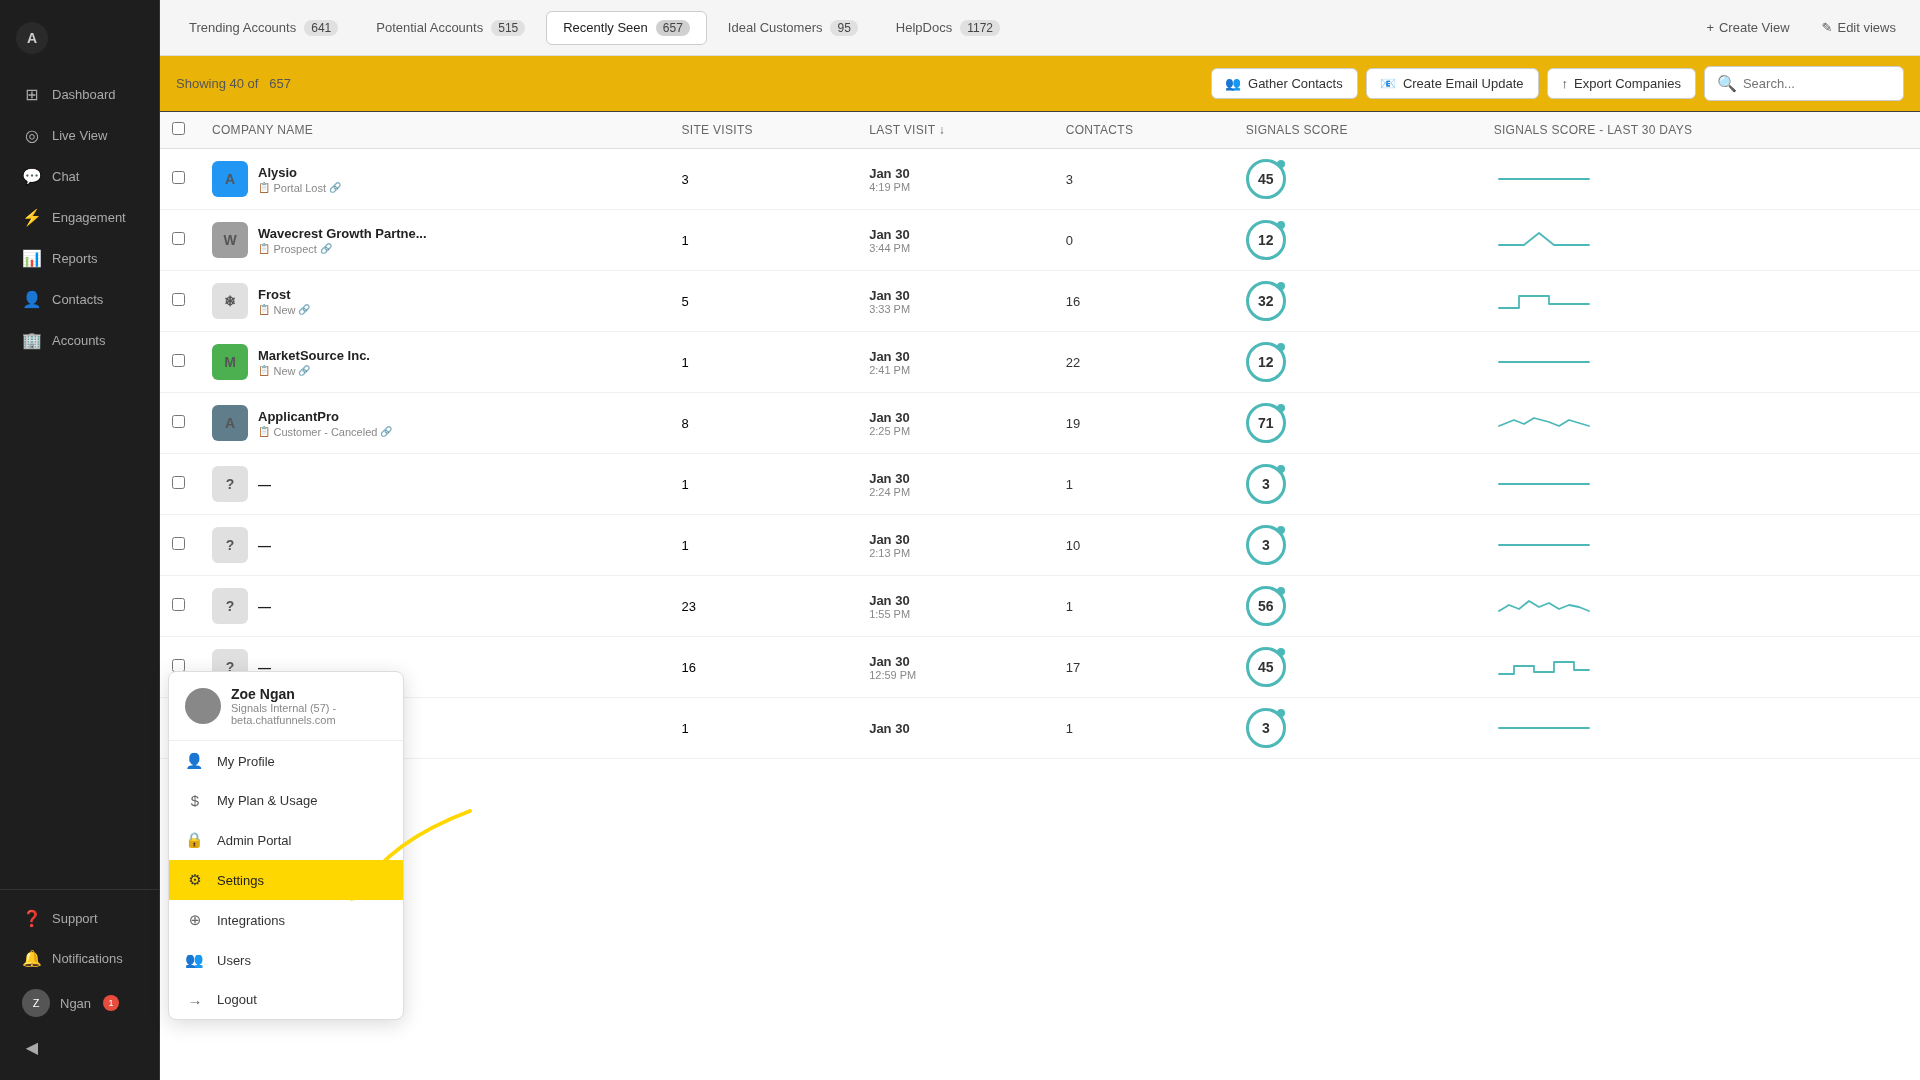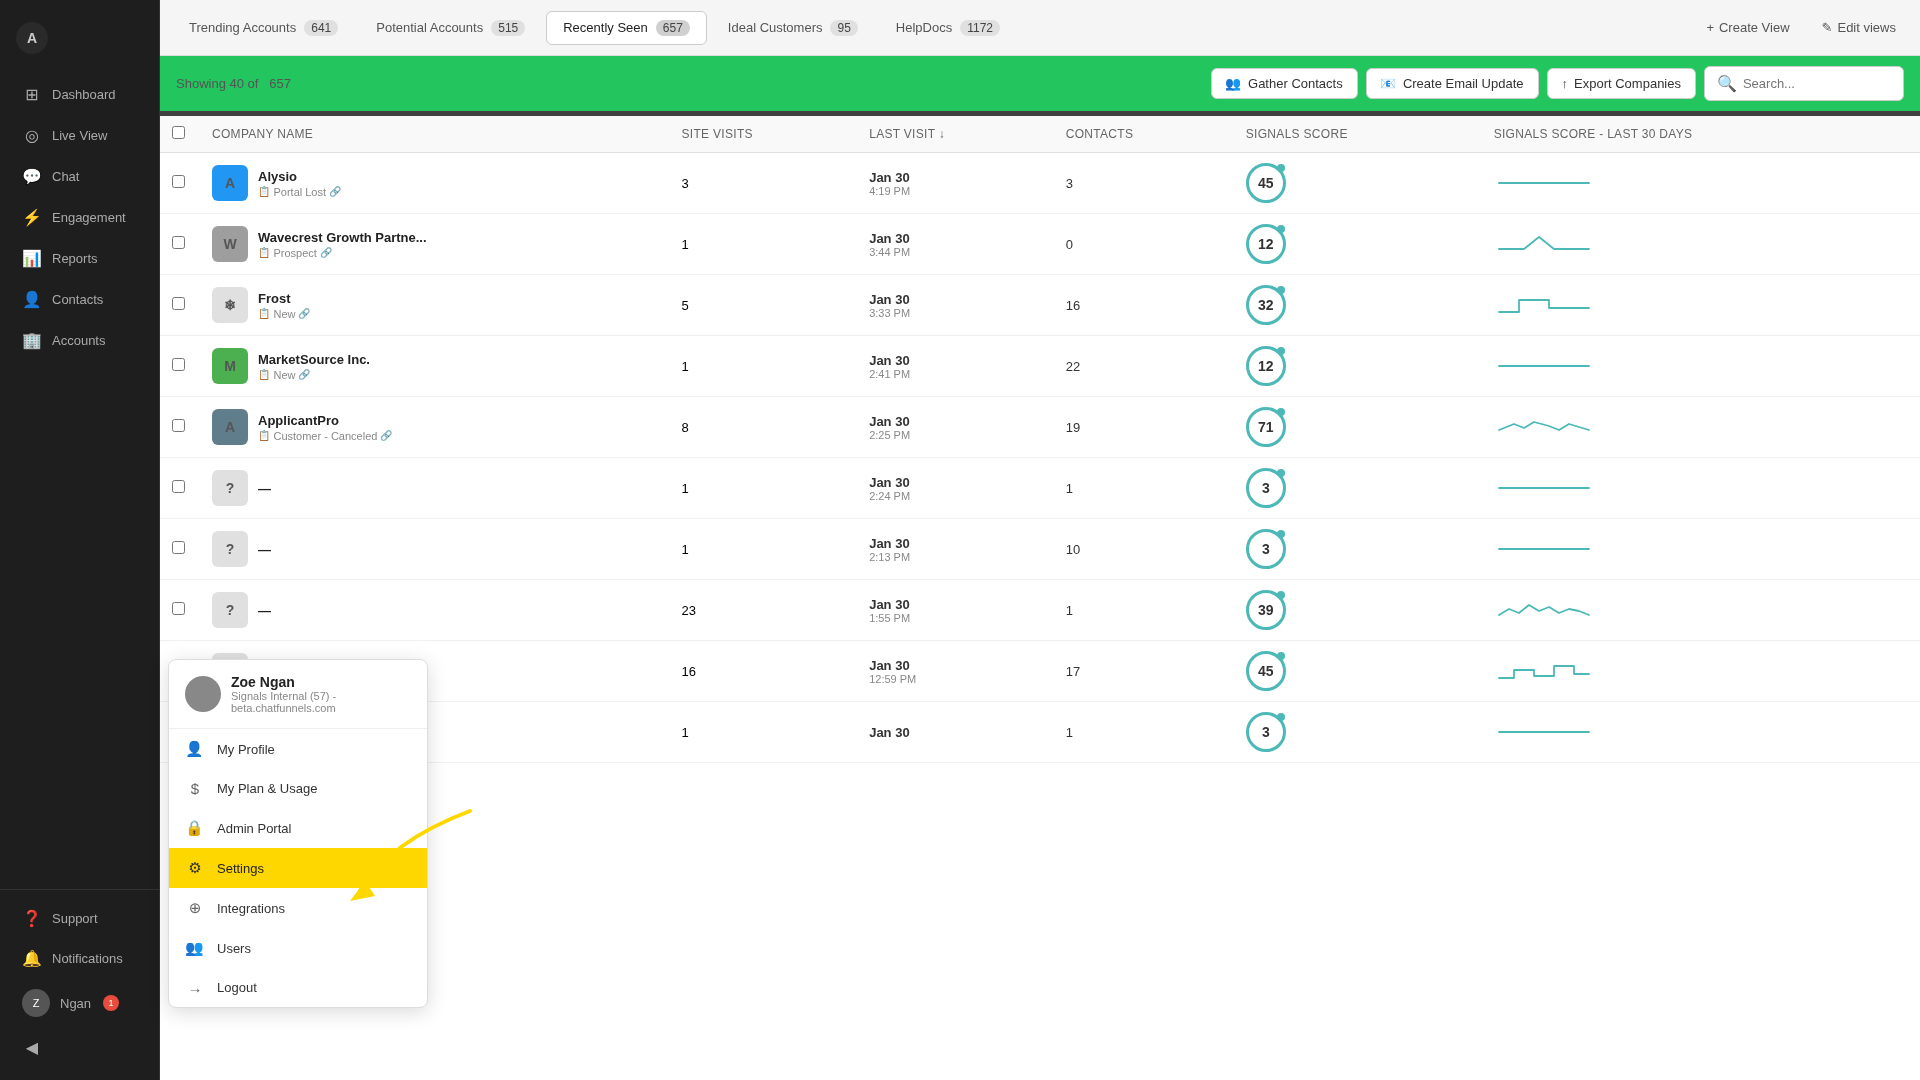--- a/index.html
+++ b/index.html
@@ -115,22 +115,22 @@
       font-size: 13px;
       cursor: pointer;
       border-radius: 4px;
     }
 
     
     .toolbar {
       display: flex;
       align-items: center;
       padding: 10px 16px;
-      background: #22c55e;
-      border-bottom: 5px solid #404040;
+      background: #eab308;
+      border-bottom: 1px solid #404040;
       gap: 10px;
       flex-shrink: 0;
     }
     .showing-text { font-size: 13px; color: #555; }
     .toolbar-actions { margin-left: auto; display: flex; gap: 8px; align-items: center; }
     .action-btn {
       display: flex; align-items: center; gap: 6px;
       padding: 7px 14px;
       border: 1px solid #ccc;
       background: #fff;
@@ -212,22 +212,22 @@
       background: #4db8b8; border-radius: 50%;
     }
     .sparkline {
       width: 100px; height: 30px;
     }
 
     
     .dropdown-overlay {
       position: fixed;
       left: 168px;
-      bottom: 72px;
-      width: 260px;
+      bottom: 60px;
+      width: 236px;
       background: #fff;
       border: 1px solid #ddd;
       border-radius: 8px;
       box-shadow: 0 4px 20px rgba(0,0,0,0.15);
       z-index: 1000;
       overflow: hidden;
     }
     .dropdown-header {
       display: flex; align-items: center; gap: 10px;
       padding: 14px 16px;
@@ -707,21 +707,21 @@
       </td>
       <td>
         <div class="visit-date">Jan 30</div>
         <div class="visit-time">1:55 PM</div>
       </td>
       <td>
         <span class="contacts-count">1</span>
       </td>
       <td>
         <div class="score-circle" style="border-color:#4db8b8">
-          <span>39</span>
+          <span>56</span>
           <div class="score-dot" style="background:#4db8b8"></div>
         </div>
       </td>
       <td>
         <div class="sparkline"><svg width="100" height="30" viewBox="0 0 100 30">
       <polyline points="5,20 15,14 25,18 35,10 45,16 55,12 65,18 75,14 85,16 95,20" fill="none" stroke="#4db8b8" stroke-width="1.8" stroke-linecap="round" stroke-linejoin="round"></polyline>
     </svg></div>
       </td>
     </tr>
           <tr>

